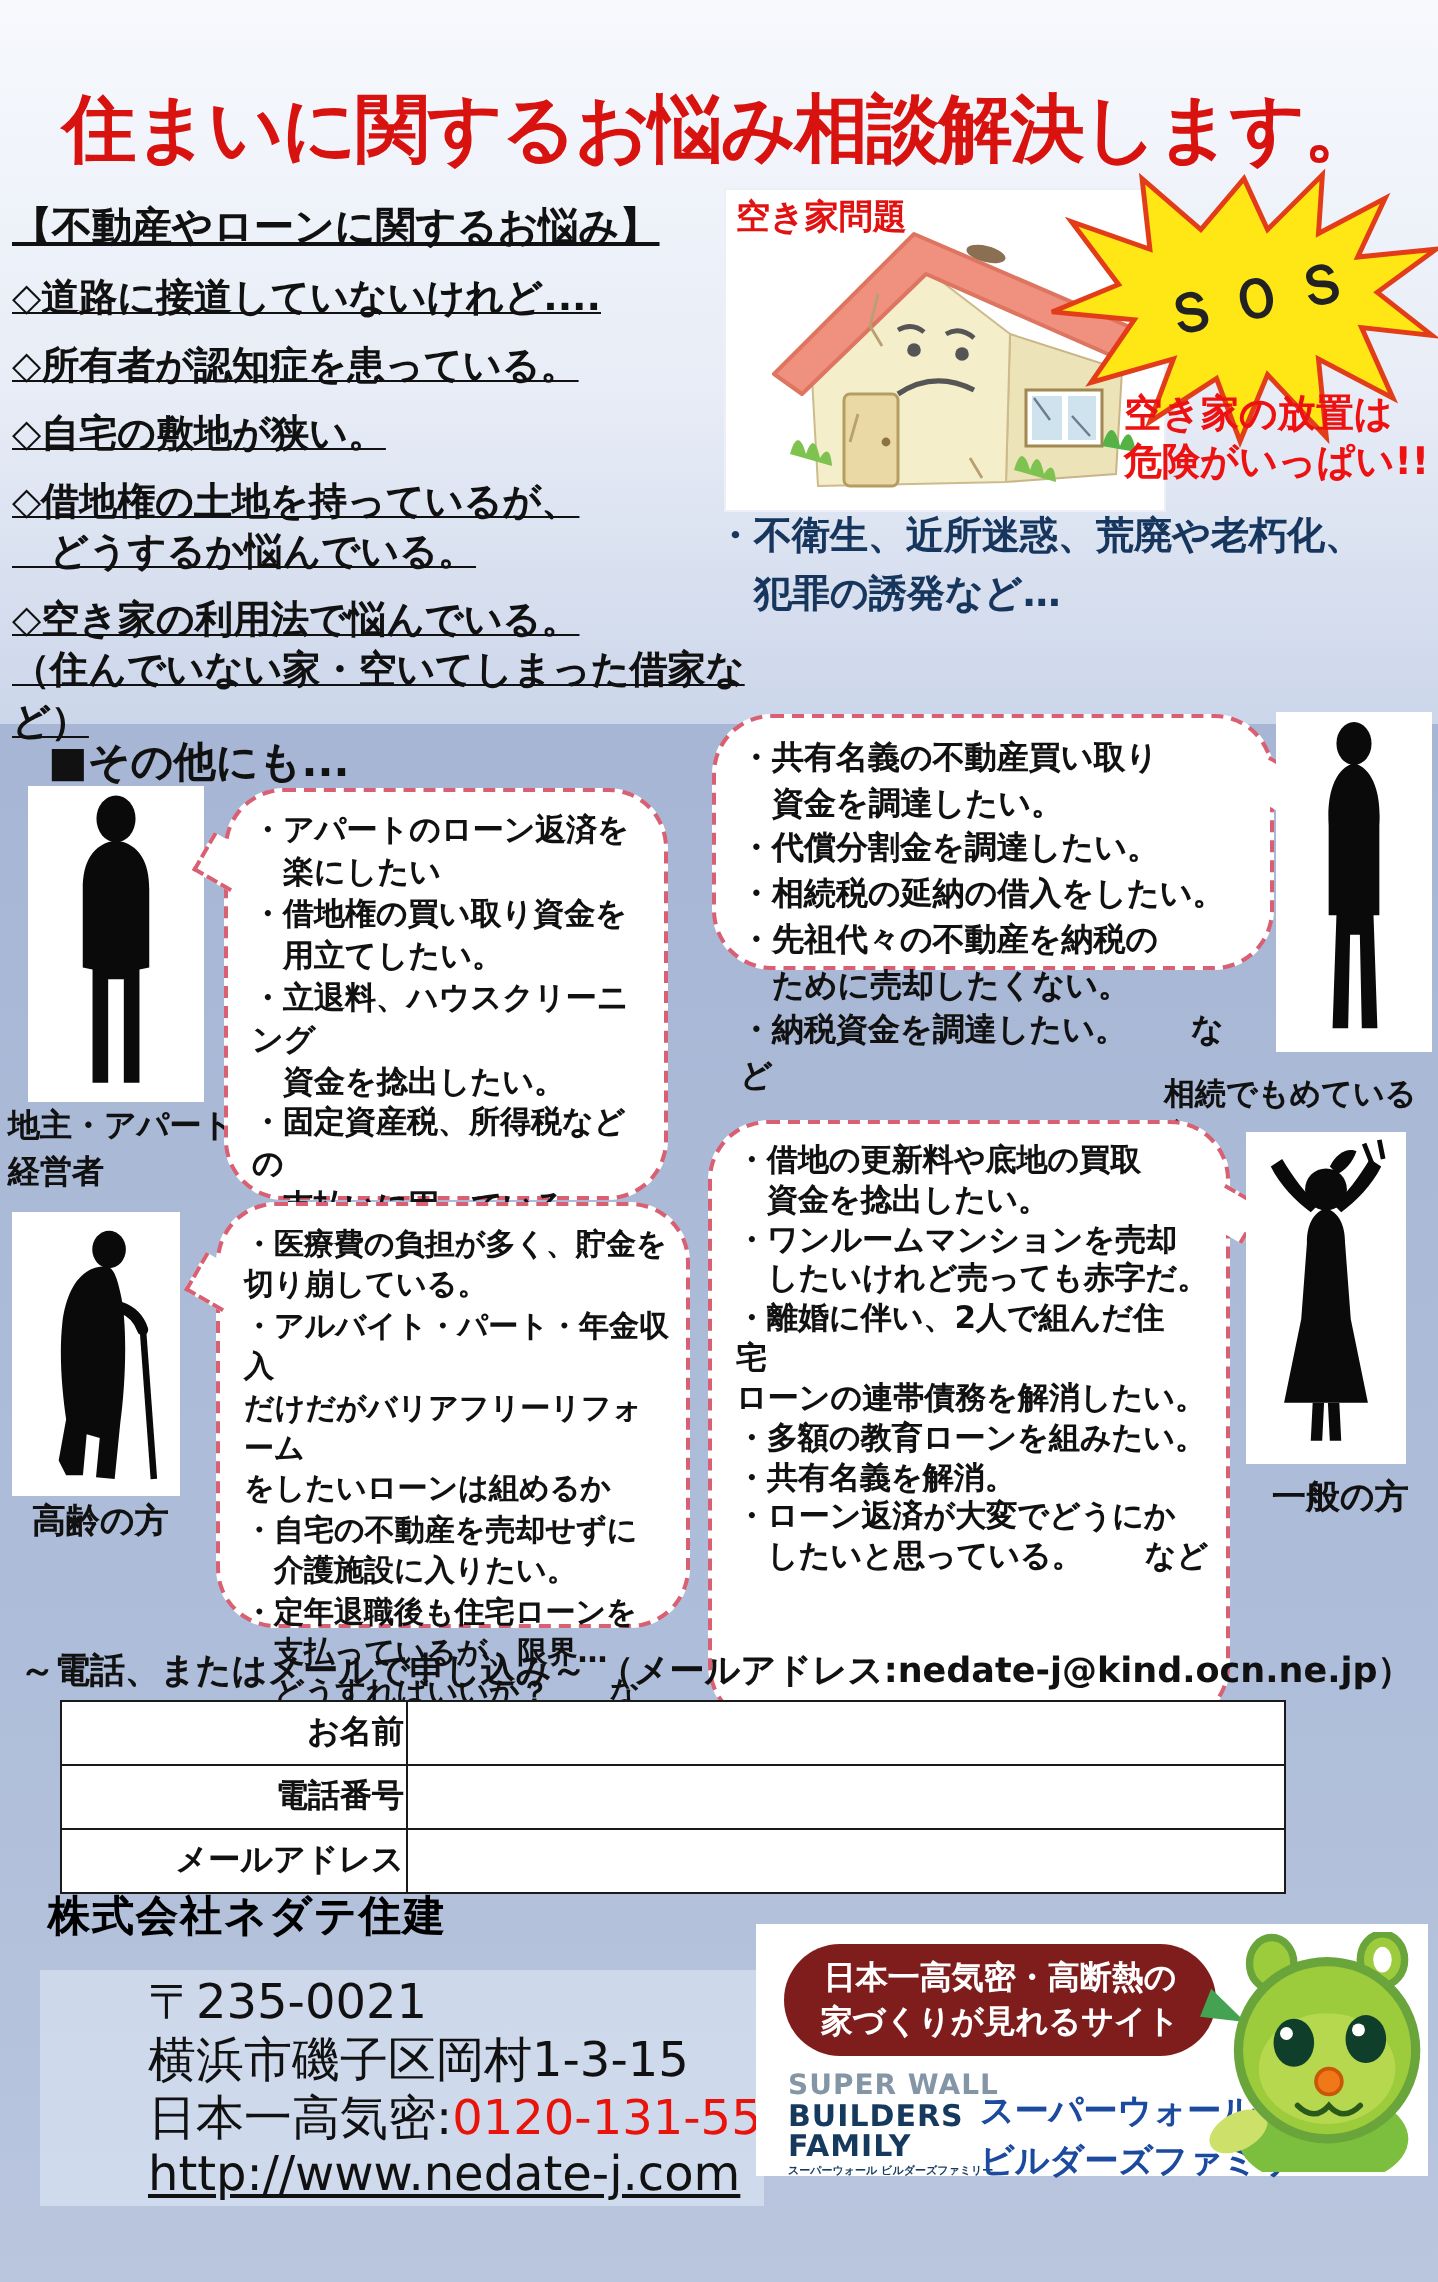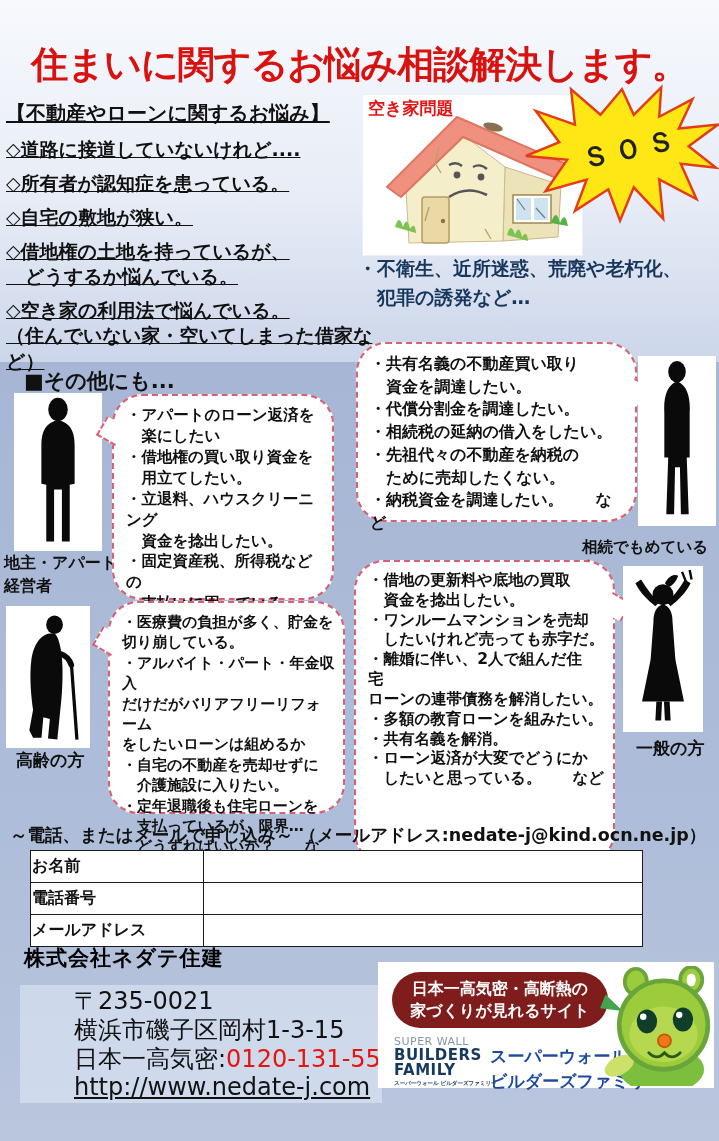--- a/index.html
+++ b/index.html
@@ -20,37 +20,37 @@
   .warning{left:562px;top:196px;font-size:19px;font-weight:800;color:#ee1111;line-height:1.25;}
   .risks{left:358px;top:254px;font-size:19px;font-weight:800;color:#17365d;line-height:1.5;}
   .others-hd{left:24px;top:367px;font-size:21px;font-weight:800;color:#111;}
   .figbox{background:#fff;}
   .figlabel{font-weight:800;color:#111;}
   .bubble{background:#fff;border:2px dashed #d95f72;border-radius:30px;padding:9px 8px 6px 12px;font-weight:800;color:#111;box-sizing:border-box;}
   .tail{position:absolute;width:20px;height:20px;background:#fff;}
   .tail-l{border-left:2px dashed #d95f72;border-bottom:2px dashed #d95f72;transform:rotate(30deg);}
   .tail-r{border-right:2px dashed #d95f72;border-top:2px dashed #d95f72;transform:rotate(30deg);}
   .b1{left:112px;top:394px;width:222px;height:206px;font-size:15.5px;line-height:1.35;}
-  .b2{left:356px;top:342px;width:281px;height:180px;font-size:16px;line-height:1.42;}
+  .b2{left:356px;top:357px;width:281px;height:128px;font-size:16px;line-height:1.42;}
   .b3{left:108px;top:601px;width:237px;height:213px;font-size:15px;line-height:1.36;}
   .b4{left:354px;top:560px;width:261px;height:303px;font-size:15.5px;line-height:1.28;}
   .contact-hd{left:10px;top:823px;font-size:17.5px;font-weight:800;color:#111;}
   table.contact{position:absolute;left:30px;top:850px;width:613px;border-collapse:collapse;}
   table.contact td{border:1.5px solid #1a1a1a;background:#fff;height:29px;}
-  td.flabel{width:170px;text-align:left;font-size:16px;font-weight:700;color:#111;}
+  td.flabel{width:170px;text-align:right;font-size:16px;font-weight:700;color:#111;}
   .company{left:24px;top:944px;font-size:21px;font-weight:900;color:#000;letter-spacing:1px;}
   .addr-bg{left:20px;top:985px;width:362px;height:118px;background:rgba(226,235,247,0.55);}
   .addr{left:30px;top:987px;font-size:24px;font-weight:400;color:#111;line-height:1.2;margin-left:44px;}
   .tel-num{color:#e8140c;}
   .url{text-decoration:underline;color:#111;}
   .banner{left:378px;top:962px;width:336px;height:126px;background:#fff;}
   .gbubble{left:14px;top:10px;width:216px;height:56px;background:#7f1d1d;border-radius:28px;color:#fff;font-size:16px;font-weight:800;line-height:1.4;text-align:center;display:flex;align-items:center;justify-content:center;}
   .gtail{left:224px;top:36px;width:0;height:0;border-top:9px solid transparent;border-bottom:6px solid transparent;border-left:22px solid #43a352;transform:rotate(22deg);}
   .logo{left:16px;top:74px;color:#16395e;line-height:1.05;}
-  .logo .l1{font-size:11px;font-weight:400;color:#8496a6;letter-spacing:.5px;}
+  .logo .l1{font-size:14px;font-weight:700;color:#8496a6;letter-spacing:.5px;}
   .logo .l2,.logo .l3{font-size:15px;font-weight:900;letter-spacing:.5px;}
   .logo .cap{font-size:5.5px;font-weight:700;margin-top:2px;}
   .katakana{left:112px;top:82px;font-size:17px;font-weight:900;color:#1b4a9e;line-height:1.45;}
   .mascot{right:0;top:4px;}
 </style>
 </head>
 <body>
 
 <div id="page">
   <div class="abs bg-top"></div>
@@ -91,20 +91,22 @@
       <path d="M142 124 q4 -14 8 0 q4 -12 7 2 q5 -8 6 4 Z" fill="#7ec34f"></path>
       <path d="M186 112 q5 -16 9 0 q5 -13 8 3 Z" fill="#55b244"></path>
     </svg>
   </div>
 
   <svg class="abs sos" viewBox="0 0 200 140">
     <polygon points="100,4 112,30 140,2 138,32 172,14 158,44 198,40 168,62 196,84 160,80 176,116 138,96 142,136 112,104 98,138 86,106 52,128 64,96 22,108 44,76 2,72 36,58 12,26 52,40 48,4 78,30" fill="#ffe715" stroke="#e23c18" stroke-width="2.5" stroke-linejoin="miter"></polygon>
     <text x="58" y="76" transform="rotate(-12 100 64)" font-size="28" font-weight="bold" fill="#222" letter-spacing="6">ＳＯＳ</text>
   </svg>
 
+  <div class="abs warning pre">空き家の放置は
+危険がいっぱい!!</div>
   <div class="abs risks pre">・不衛生、近所迷惑、荒廃や老朽化、
 　犯罪の誘発など…</div>
 
   <div class="abs others-hd">■その他にも...</div>
 
   <div class="abs figbox" style="left:14px;top:393px;width:88px;height:158px;">
     <svg width="88" height="158" viewBox="0 0 90 160">
       <ellipse cx="45" cy="16" rx="10" ry="12" fill="#0a0a0a"></ellipse>
       <path d="M45 27 C33 29 28 38 28 52 L28 92 L33 93 L33 151 L41 151 L41 98 L49 98 L49 151 L57 151 L57 93 L62 92 L62 52 C62 38 57 29 45 27 Z" fill="#0a0a0a"></path>
     </svg>

